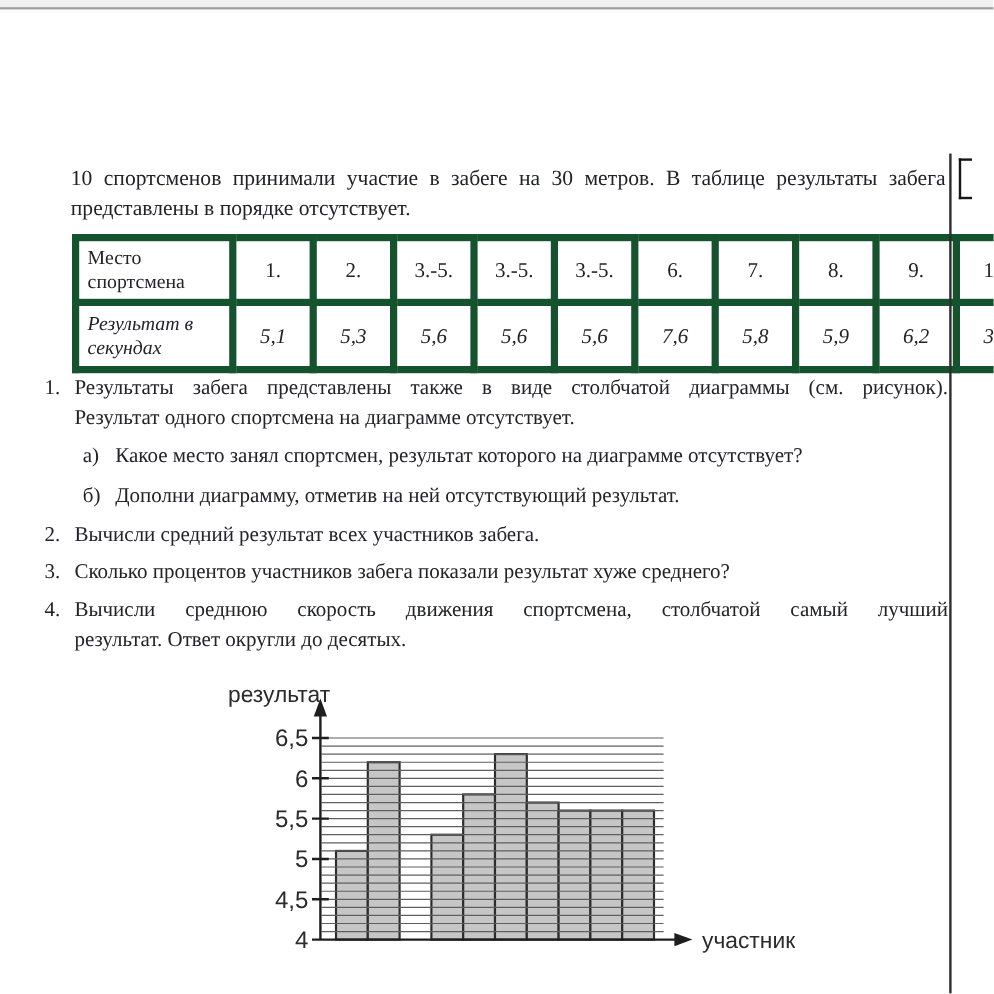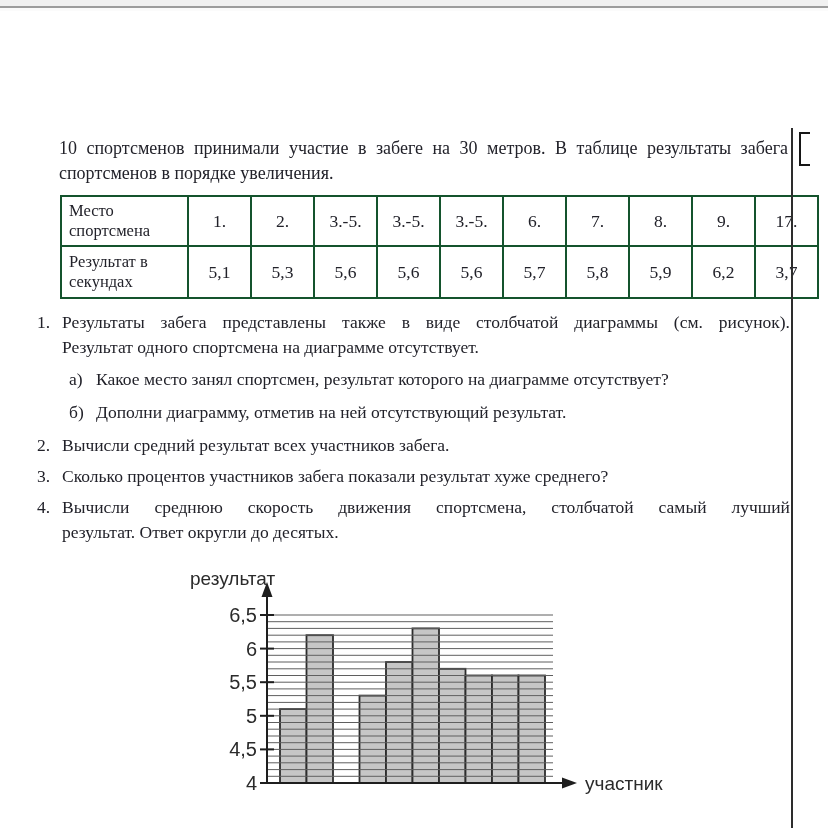--- a/index.html
+++ b/index.html
@@ -22,30 +22,30 @@
     position:absolute;left:59px;top:136px;width:729px;
     font-size:18px;line-height:25px;
   }
   .line-justify{text-align:justify;text-align-last:justify;}
   
   table.results{
     position:absolute;left:60px;top:195px;
     border-collapse:collapse;table-layout:fixed;width:726px;
   }
   table.results td,table.results th{
-    border:2px solid #14532d;overflow:hidden;
+    border:6px solid #14532d;overflow:hidden;
   }
   table.results{border:2px solid #2a2a2a;}
   th.rowhead{
     width:114px;text-align:left;font-weight:normal;
     font-size:16.5px;line-height:20px;padding:2px 4px 2px 7px;
   }
   td.val{width:59px;text-align:center;font-size:17.5px;}
   tr.r1 td,tr.r1 th{height:44px;}
-  tr.r2 td,tr.r2 th{height:46px;}
+  tr.r2 td,tr.r2 th{height:46px;font-style:italic;}
   
   .tasks{
     position:absolute;left:37px;top:310px;width:753px;
     font-size:17.5px;line-height:25px;
   }
   .task{display:flex;margin:0 0 6px 0;}
   .task .num{flex:0 0 25px;}
   .task .ttext{flex:1 1 auto;white-space:pre-line;font-family:Liberation Serif, serif;}
   .subitem{display:flex;margin:7px 0 8px 32px;}
   .subitem .slabel{flex:0 0 27px;}
@@ -64,21 +64,21 @@
   }
 </style>
 </head>
 <body>
 
 <div class="top-chrome"></div>
 <div class="top-chrome-shadow"></div>
 
 <div class="intro">
   <div class="line-justify">10 спортсменов принимали участие в забеге на 30 метров. В таблице результаты забега</div>
-  <div>спортсменов в порядке увеличения.</div>
+  <div>представлены в порядке отсутствует.</div>
 </div>
 
 <table class="results">
   <tbody id="results-tbody">
       <tr class="r1">
         <th class="rowhead">Место спортсмена</th>
         <td class="val">1.</td>
         <td class="val">2.</td>
         <td class="val">3.-5.</td>
         <td class="val">3.-5.</td>
@@ -89,21 +89,21 @@
         <td class="val">9.</td>
         <td class="val">17.</td>
       </tr>
       <tr class="r2">
         <th class="rowhead">Результат в секундах</th>
         <td class="val">5,1</td>
         <td class="val">5,3</td>
         <td class="val">5,6</td>
         <td class="val">5,6</td>
         <td class="val">5,6</td>
-        <td class="val">5,7</td>
+        <td class="val">7,6</td>
         <td class="val">5,8</td>
         <td class="val">5,9</td>
         <td class="val">6,2</td>
         <td class="val">3,7</td>
       </tr>
     </tbody>
 </table>
 
 <div class="tasks" id="tasks">
     <div class="task">

